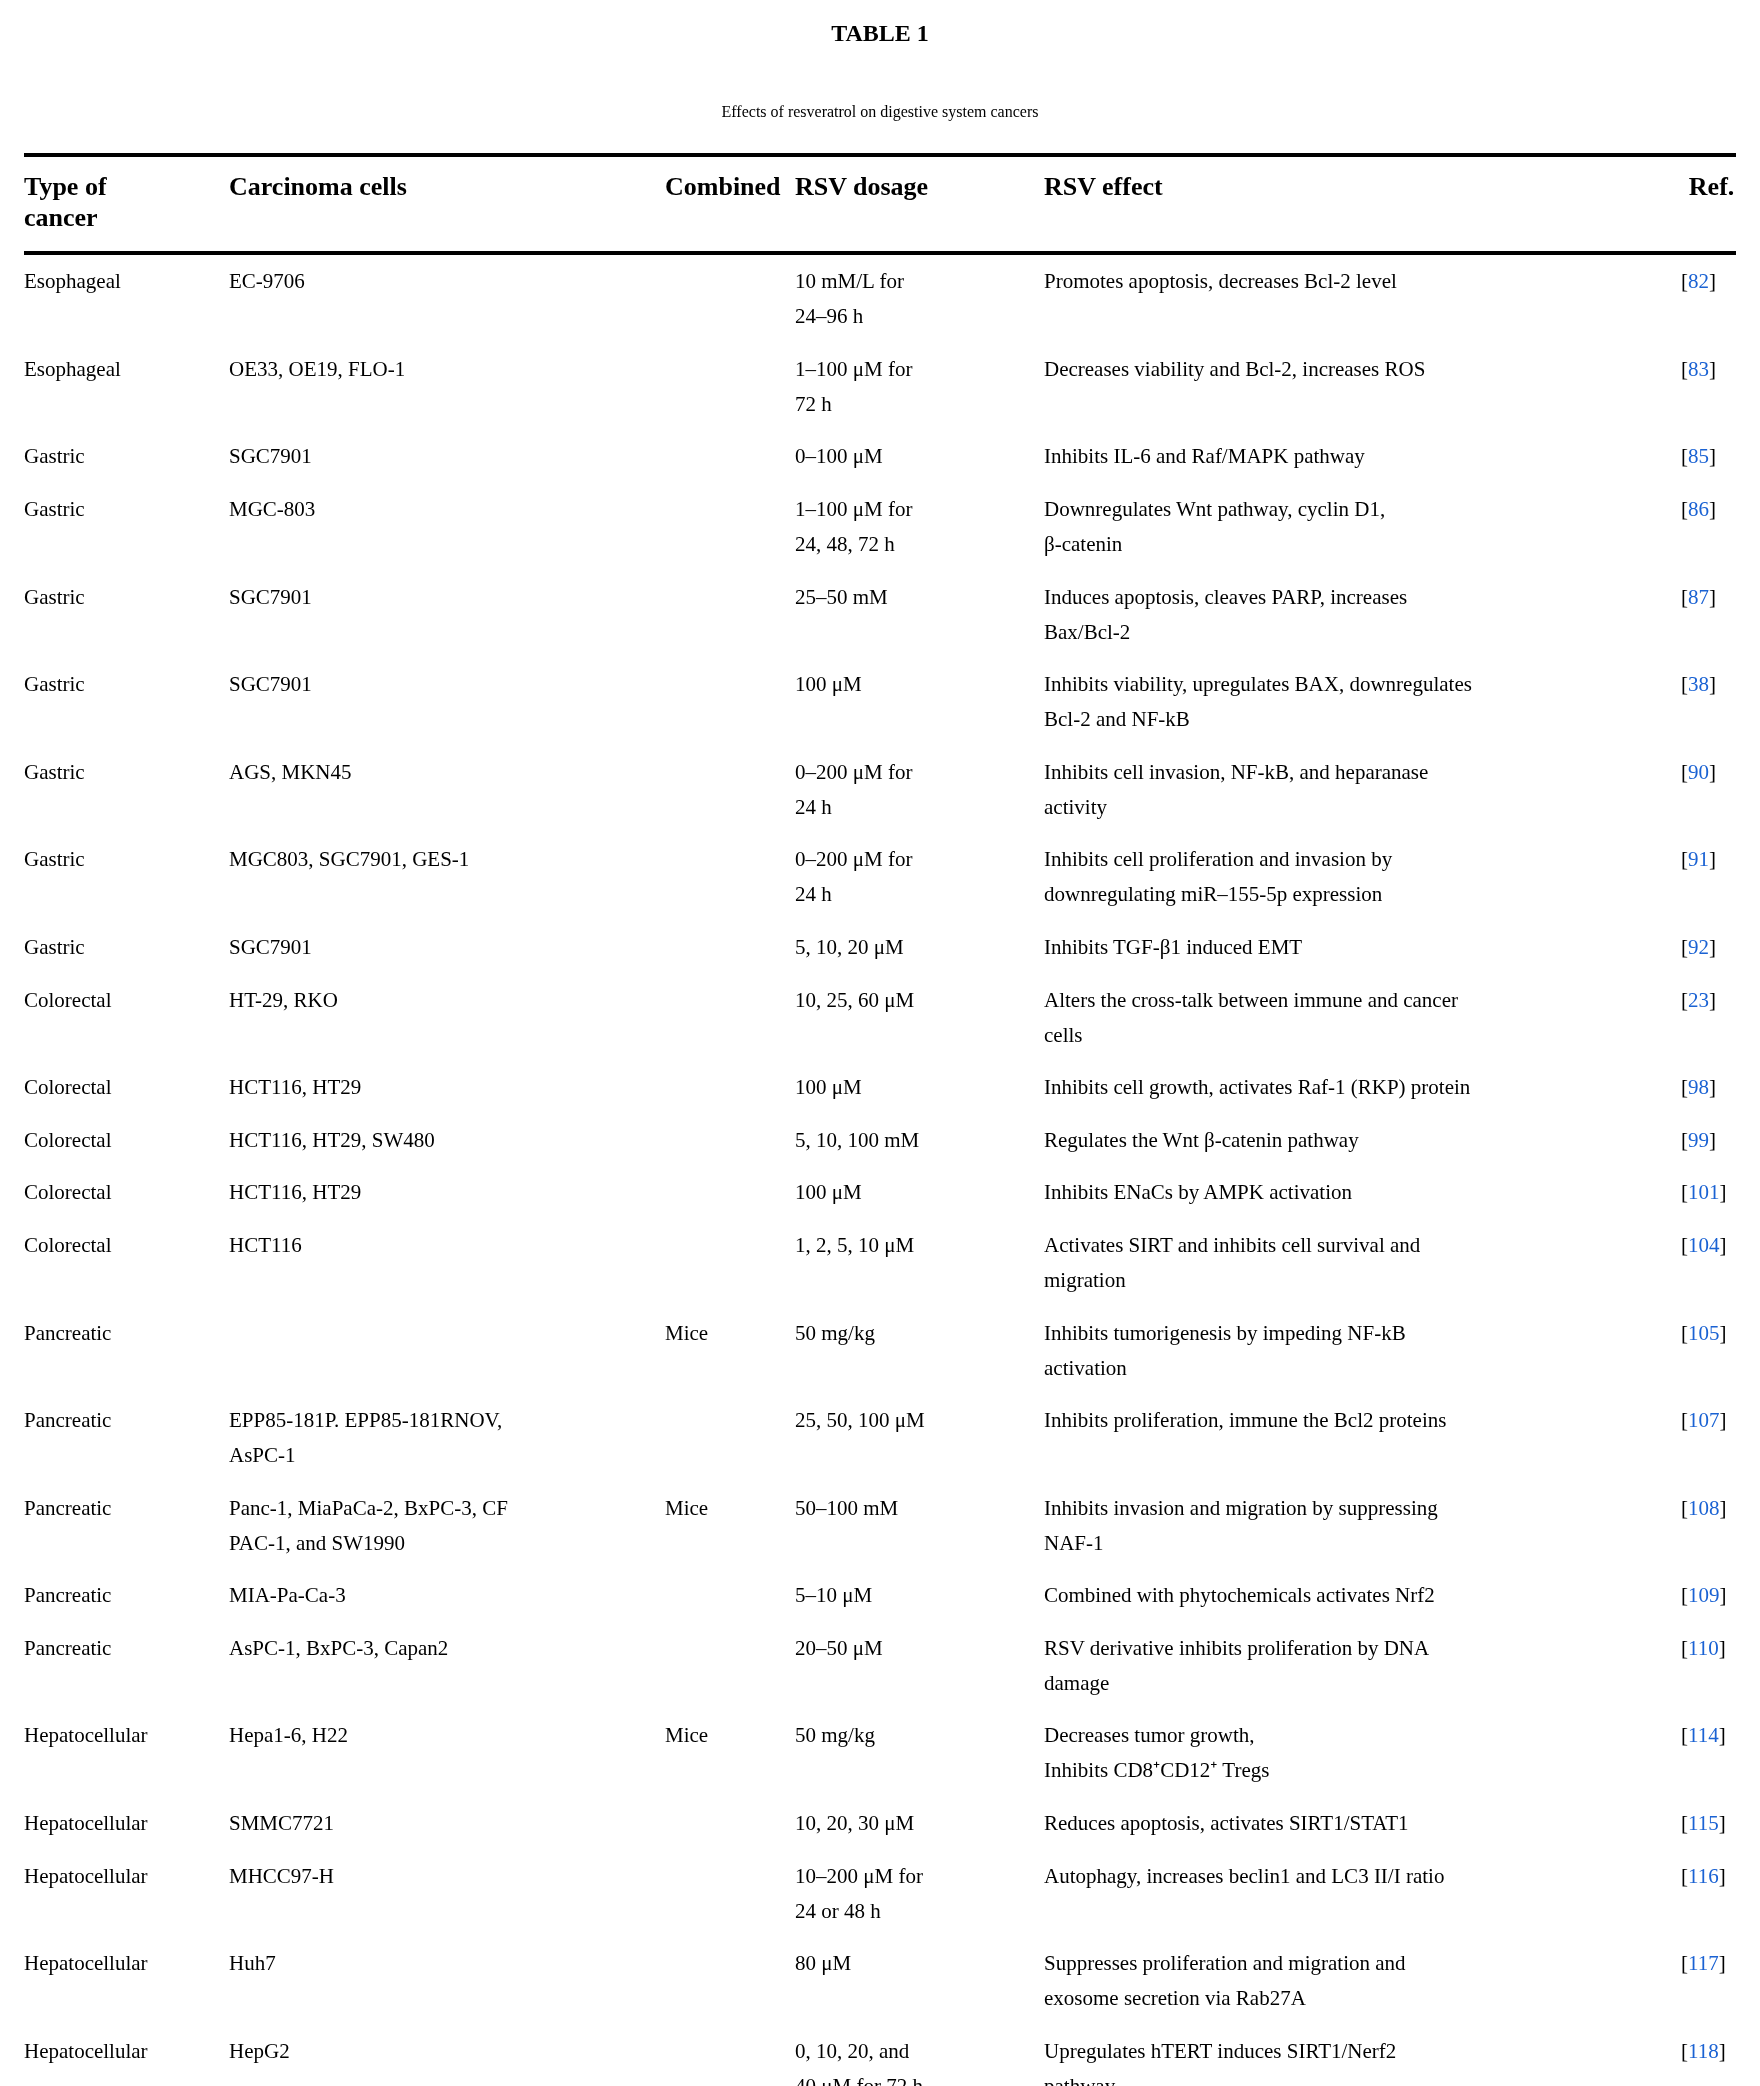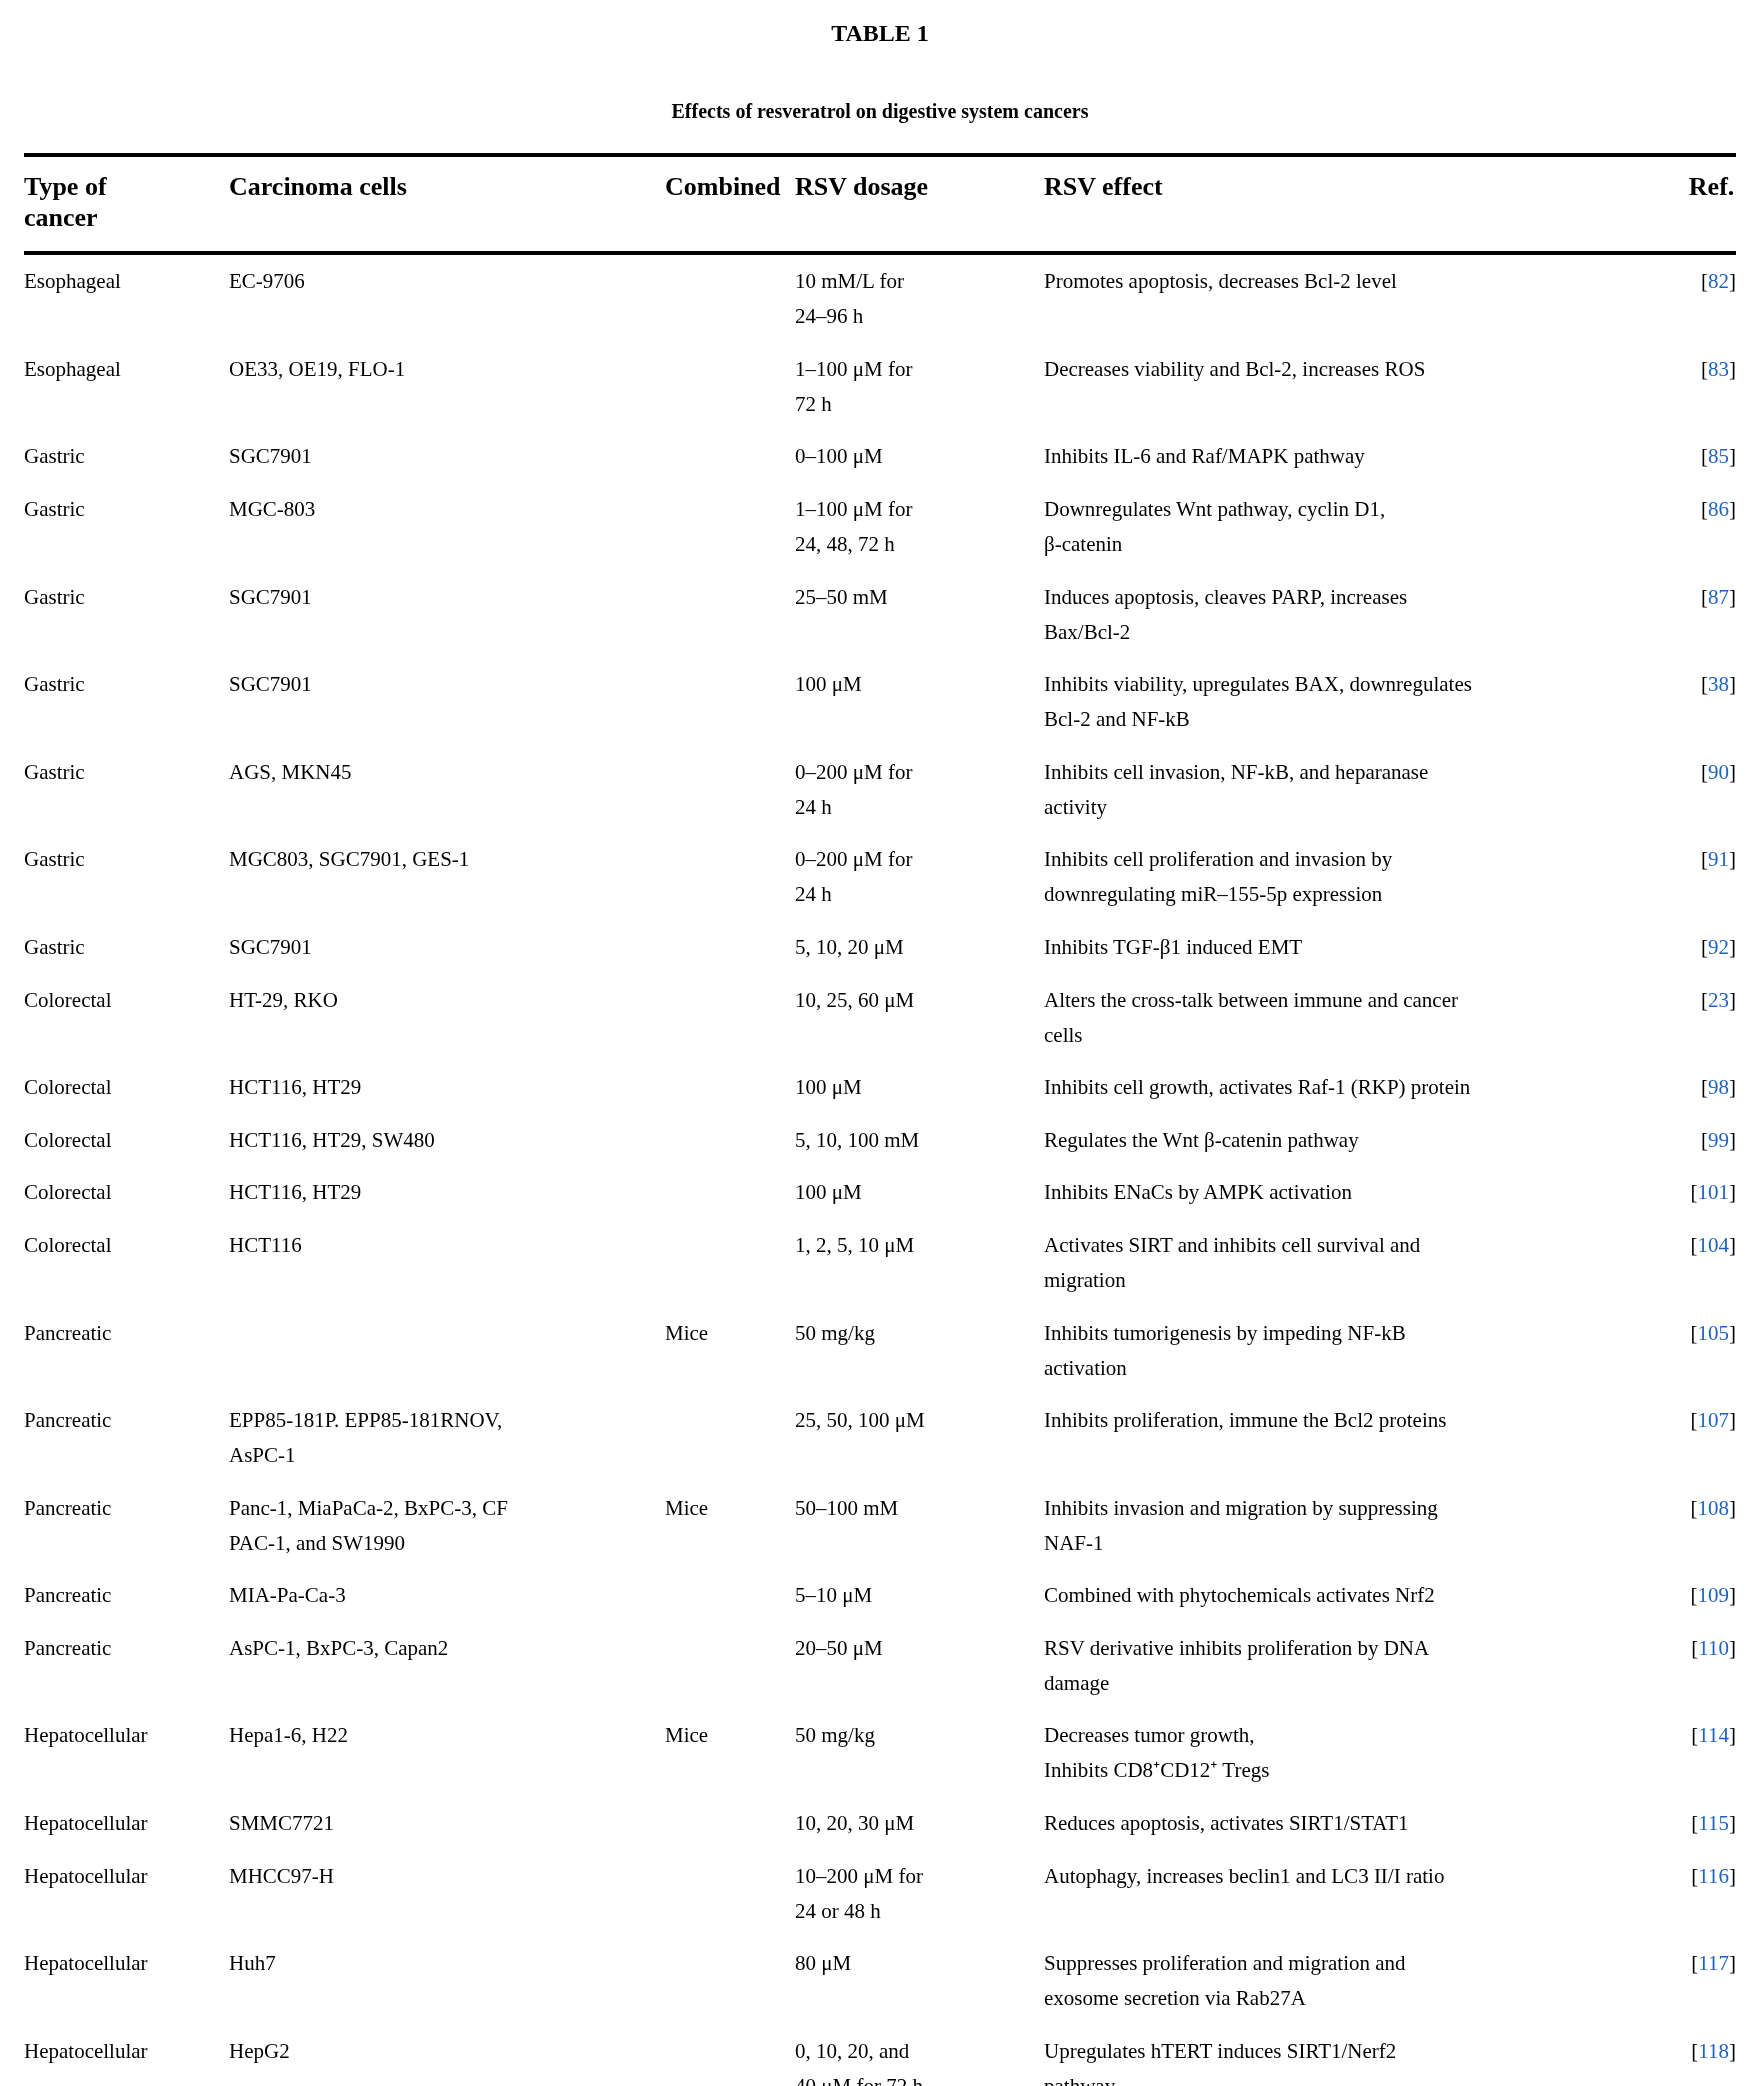--- a/index.html
+++ b/index.html
@@ -19,22 +19,22 @@
   }
   .table-label {
     text-align: center;
     font-size: 24px;
     font-weight: bold;
     line-height: 29px;
     margin: 7.5px 0 0 0;
   }
   .table-title {
     text-align: center;
-    font-size: 20px;
-    font-weight: bold;
+    font-size: 16px;
+    font-weight: normal;
     line-height: 29px;
     margin: 49px 0 0 0;
   }
   table.data-table {
     width: 100%;
     border-collapse: collapse;
     table-layout: fixed;
     margin-top: 27.5px;
     border-top: 4.2px solid #000;
     border-bottom: 4.2px solid #000;
@@ -62,21 +62,21 @@
   tbody td {
     font-size: 21px;
     line-height: 35px;
     vertical-align: top;
     text-align: left;
     padding: 8.8px 5.8px 8.8px 0;
     white-space: pre-line;
     word-wrap: break-word;
   }
   tbody td.ref-cell {
-    text-align: right;
+    text-align: left;
     padding-right: 0;
     white-space: nowrap;
   }
   .ref-num {
     color: var(--ref-color, #1a62d3);
   }
   .bracket {
     color: #000;
   }
 </style>

